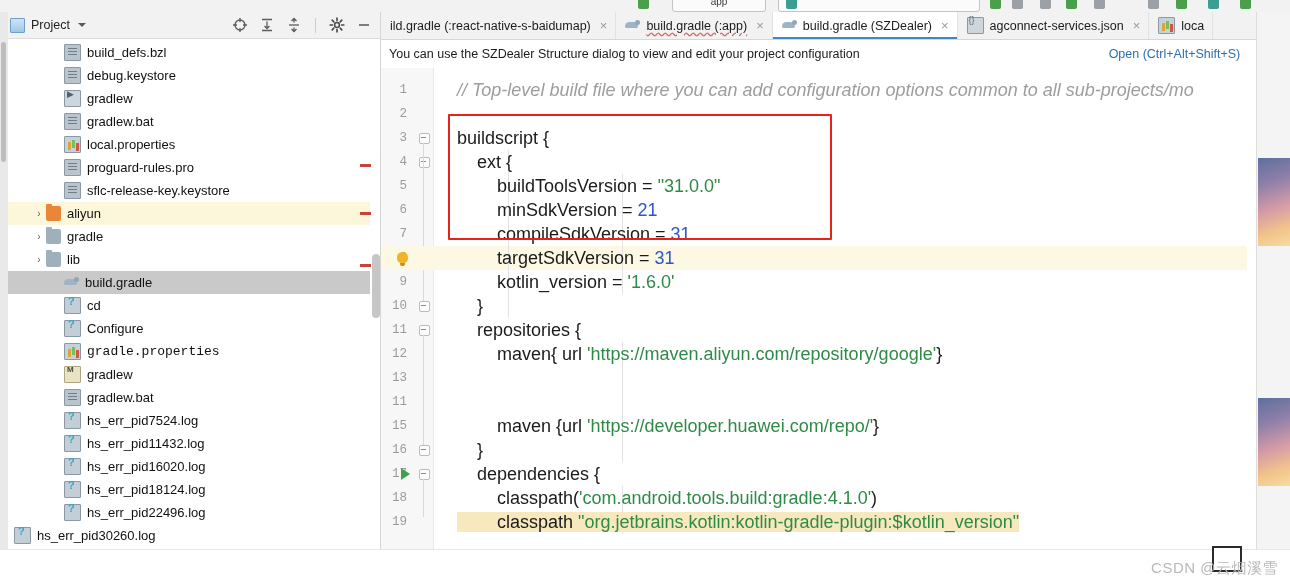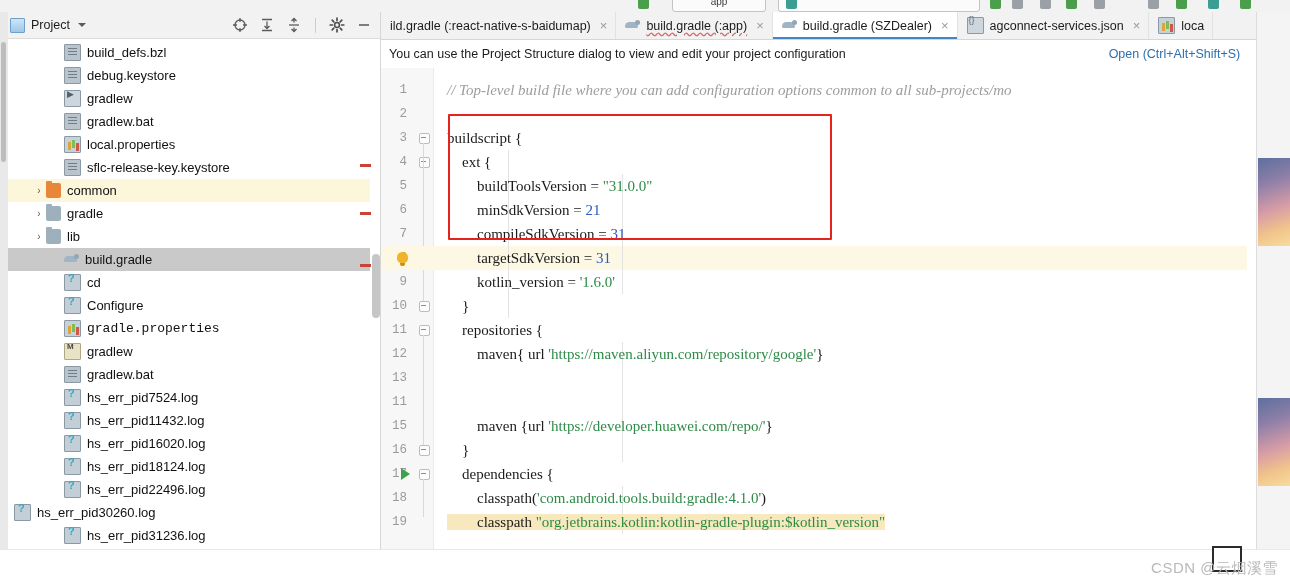--- a/index.html
+++ b/index.html
@@ -211,22 +211,22 @@
   }
   .bulb:after {
     content: ""; position: absolute; left: 3px; bottom: -3px; width: 5px; height: 3px;
     background: #c98f14; border-radius: 0 0 2px 2px;
   }
 
   .code-scroll {
     position: absolute; left: 52px; top: 0; right: 0; bottom: 0; overflow: hidden;
   }
   .cline {
-    position: absolute; left: 14px; height: 24px; line-height: 24px; white-space: pre;
-    font-family: Liberation Serif, serif; font-size: 15px; color: #1b1b1b;
+    position: absolute; left: 24px; height: 24px; line-height: 24px; white-space: pre;
+    font-family: Liberation Sans, sans-serif; font-size: 18px; color: #1b1b1b;
   }
   .lhl {
     position: absolute; left: 0; right: 0; height: 24px; background: #fcf8e3;
   }
   .cmt   { color: #9d9d9d; font-style: italic; }
   .str   { color: #2e8b47; }
   .num   { color: #2c58c4; }
   .kw    { color: #1b1b1b; }
   .mark  { background: #f7e8bd; }
   .indent-guide {
@@ -361,26 +361,31 @@
           <span>gradlew.bat</span>
         </div>
         <div class="trow" style="padding-left: 50px;">
           <span class="twist"></span>
           <span class="ficon ic-props"></span>
           <span>local.properties</span>
         </div>
         <div class="trow" style="padding-left: 50px;">
           <span class="twist"></span>
           <span class="ficon ic-file"></span>
+          <span>proguard-rules.pro</span>
+        </div>
+        <div class="trow" style="padding-left: 50px;">
+          <span class="twist"></span>
+          <span class="ficon ic-file"></span>
           <span>sflc-release-key.keystore</span>
         </div>
         <div class="trow hl" style="padding-left: 32px;">
           <span class="twist">›</span>
           <span class="ficon ic-folder orange"></span>
-          <span>common</span>
+          <span>aliyun</span>
         </div>
         <div class="trow" style="padding-left: 32px;">
           <span class="twist">›</span>
           <span class="ficon ic-folder"></span>
           <span>gradle</span>
         </div>
         <div class="trow" style="padding-left: 32px;">
           <span class="twist">›</span>
           <span class="ficon ic-folder"></span>
           <span>lib</span>
@@ -487,21 +492,21 @@
           <span class="tab-label">agconnect-services.json</span>
           <span class="tclose">×</span>
         </div>
         <div class="tab">
           <span class="tab-ico ic-props"></span>
           <span class="tab-label">loca</span>
         </div>
       </div>
 
     <div class="notify">
-      <span>You can use the Project Structure dialog to view and edit your project configuration</span>
+      <span>You can use the SZDealer Structure dialog to view and edit your project configuration</span>
       <span class="n-actions">
         <span>Open (Ctrl+Alt+Shift+S)</span>
         <span>Hide</span>
       </span>
     </div>
 
     <div class="code-body">
       <div class="gutter">
         <div class="fold-col">
             <div class="fold open" style="top: 65px;"></div>

